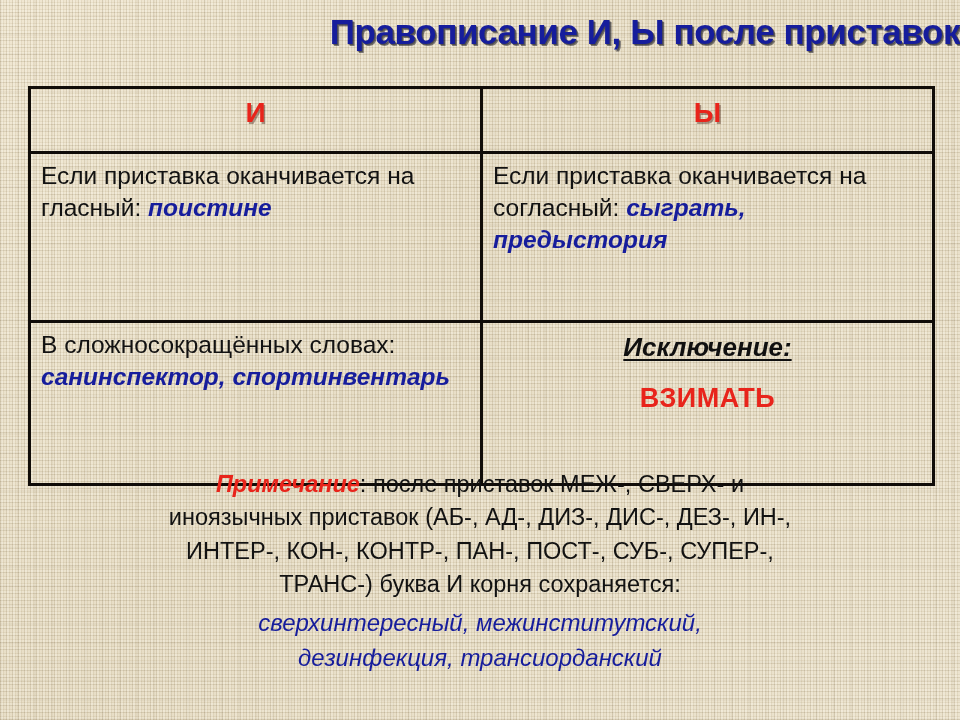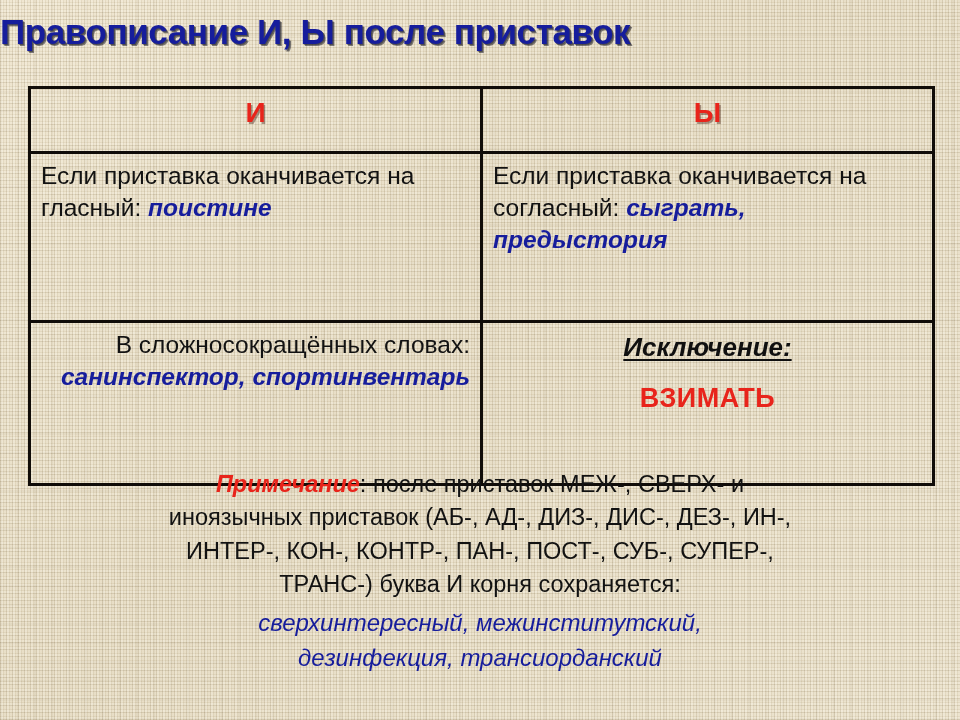--- a/index.html
+++ b/index.html
@@ -51,21 +51,21 @@
         rgba(255,255,255,0.0) 19px),
       linear-gradient(135deg, #ece2cb 0%, #e2d7bd 45%, #e8dec7 100%);
   }
 
   
   .title {
     position: absolute;
     left: 0;
     top: 12px;
     width: 960px;
-    text-align: left;
+    text-align: right;
     font-size: 35px;
     font-weight: bold;
     color: #161d9c;
     letter-spacing: -0.4px;
     white-space: nowrap;
     text-shadow:
       2px 2px 0 rgba(30,30,40,0.55),
       1px 1px 0 rgba(30,30,40,0.45);
   }
 
@@ -96,21 +96,21 @@
     padding: 2px 0 4px 0;
   }
   .head-letter {
     font-size: 28px;
     font-weight: bold;
     color: #e8241b;
     text-shadow: 1.5px 1.5px 0 rgba(60,20,10,0.40);
   }
 
   .row1-cell { height: 152px; }
-  .row2-cell { height: 146px; text-align: right; }
+  .row2-cell { height: 146px; }
 
   .ex {
     color: #161d9c;
     font-weight: bold;
     font-style: italic;
   }
   .cell-centered {
     text-align: center;
   }
   .exception-label {

